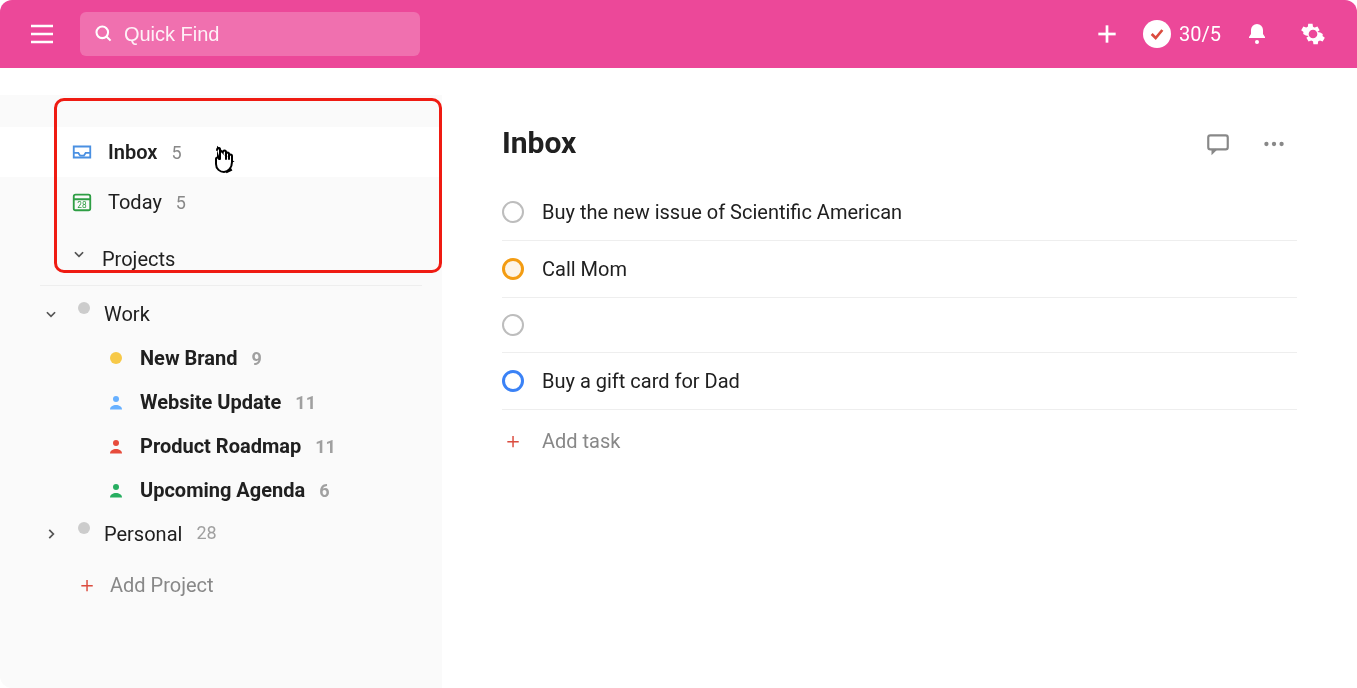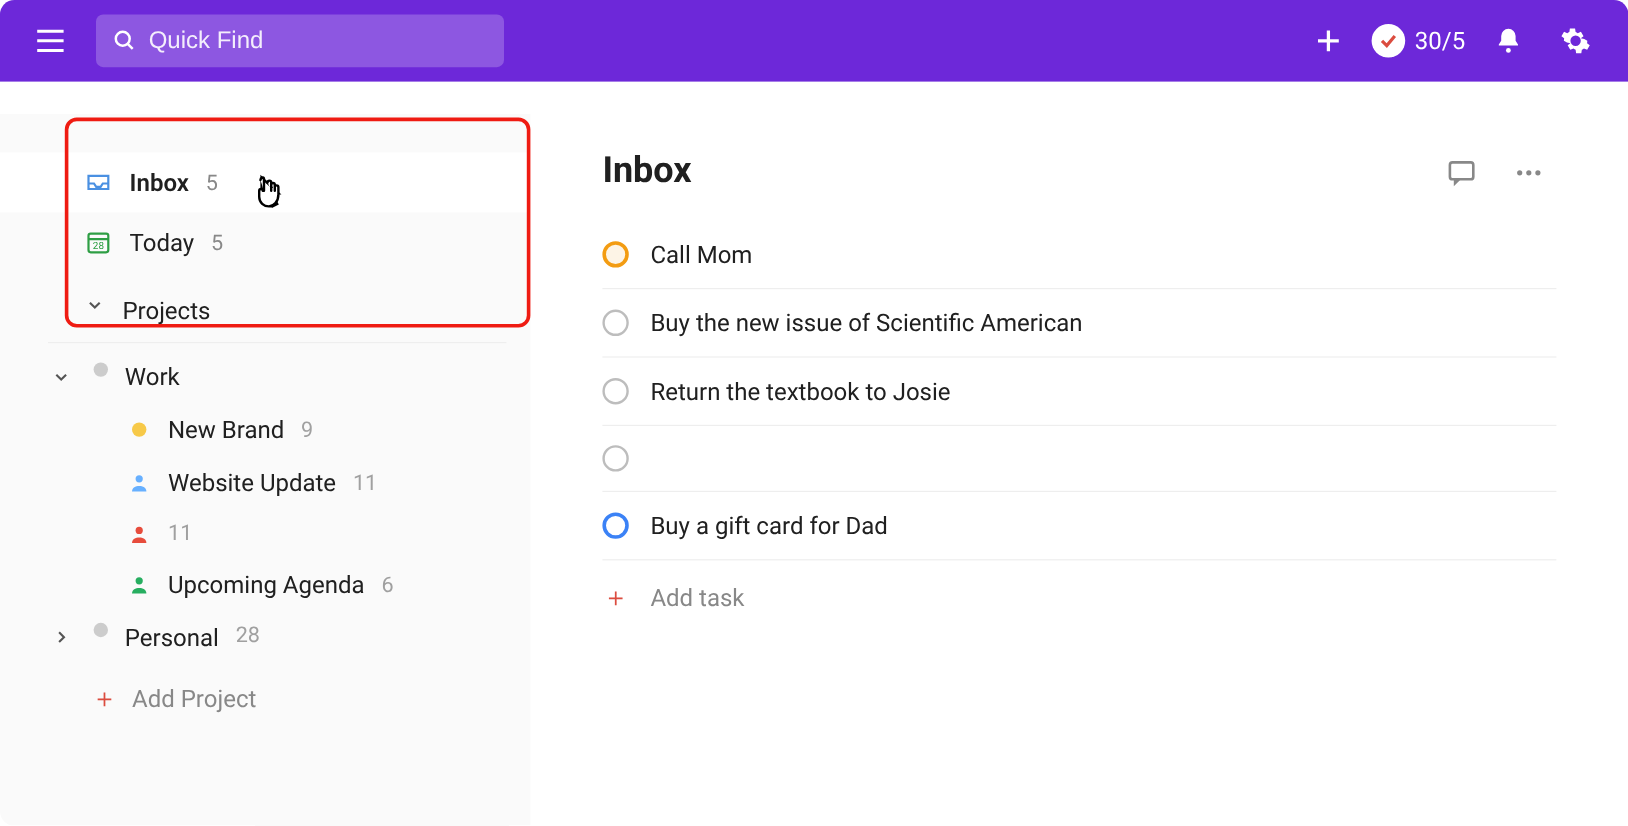--- a/index.html
+++ b/index.html
@@ -13,21 +13,21 @@
   }
   .app {
     width: 100%;
     height: 100%;
     border-radius: 12px;
     overflow: hidden;
     background: #fff;
   }
   
   .topbar {
-    background: #6d28d9;
+    background: #ec4899;
     height: 68px;
     display: flex;
     align-items: center;
     padding: 0 24px 0 20px;
     gap: 16px;
   }
   .menu-btn { width: 44px; height: 44px; display:flex; align-items:center; justify-content:center; cursor:pointer;}
   .menu-btn svg { stroke: #fff; stroke-width:2.5; }
   .search {
     display:flex; align-items:center;
@@ -105,21 +105,21 @@
     display:flex; gap:14px;
     padding: 10px 20px 10px 44px;
     font-size:20px; cursor:pointer;
   }
   .proj-group .chev { width:18px; margin-right: 2px;}
   .dot { width:12px; height:12px; border-radius:50%; background:#ccc; display:inline-block;}
   .dot.yellow{background:#f7c948;}
   .proj-item {
     display:flex; align-items:center; gap:14px;
     padding: 10px 20px 10px 106px;
-    font-size:20px; cursor:pointer;
+    font-size:20px; cursor:pointer;font-weight:bold;
   }
   .proj-item .count, .proj-group .count { color:#a0a0a0; font-size:18px; }
   .proj-item .picon { width:20px; display:flex; justify-content:center;}
 
   .add-project {
     display:flex; align-items:center; gap:14px;
     padding: 14px 20px 10px 76px;
     font-size:20px; color:#888; cursor:pointer;
   }
   .add-project .plus { color:#db4c3f; font-size:22px; font-weight:300; width:20px;}
@@ -263,20 +263,21 @@
           <span>Website Update</span>
           <span class="count">11</span>
         </li>
         <li class="proj-item">
           <span class="picon">
             <svg width="18" height="18" viewBox="0 0 24 24" fill="#e74c3c">
                 <circle cx="12" cy="8" r="4"></circle>
                 <path d="M4 22c0-4 4-6 8-6s8 2 8 6"></path>
               </svg>
           </span>
+          <span>Product Roadmap</span>
           <span class="count">11</span>
         </li>
         <li class="proj-item">
           <span class="picon">
             <svg width="18" height="18" viewBox="0 0 24 24" fill="#27ae60">
                 <circle cx="12" cy="8" r="4"></circle>
                 <path d="M4 22c0-4 4-6 8-6s8 2 8 6"></path>
               </svg>
           </span>
           <span>Upcoming Agenda</span>
@@ -314,30 +315,26 @@
           <svg width="26" height="26" viewBox="0 0 24 24" fill="#888">
               <circle cx="5" cy="12" r="2"></circle>
               <circle cx="12" cy="12" r="2"></circle>
               <circle cx="19" cy="12" r="2"></circle>
             </svg>
         </span>
       </div>
 
       <ul class="tasklist">
         <li class="task">
+          <span class="ring"></span>
+          <span>Buy the new issue of Scientific American</span>
+        </li>
+        <li class="task">
           <span class="ring orange"></span>
           <span>Call Mom</span>
-        </li>
-        <li class="task">
-          <span class="ring"></span>
-          <span>Buy the new issue of Scientific American</span>
-        </li>
-        <li class="task">
-          <span class="ring"></span>
-          <span>Return the textbook to Josie</span>
         </li>
         <li class="task">
           <span class="ring"></span>
         </li>
         <li class="task">
           <span class="ring blue"></span>
           <span>Buy a gift card for Dad</span>
         </li>
       </ul>
 

